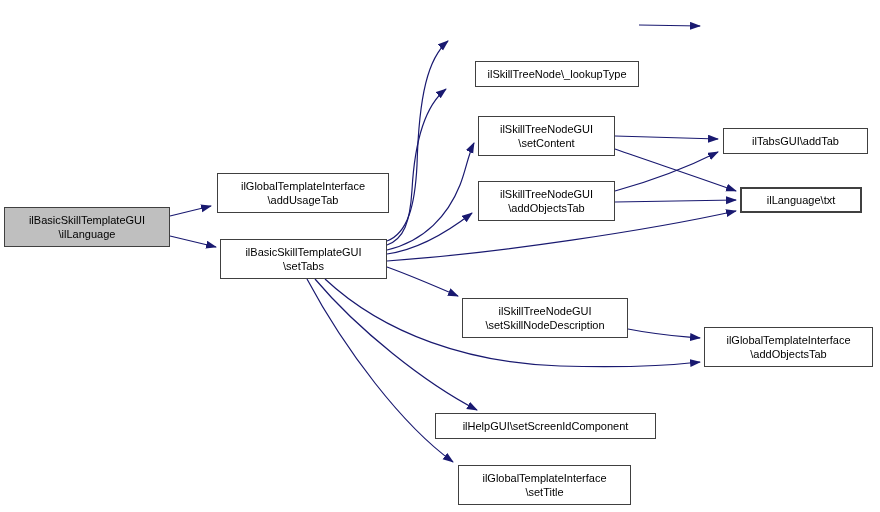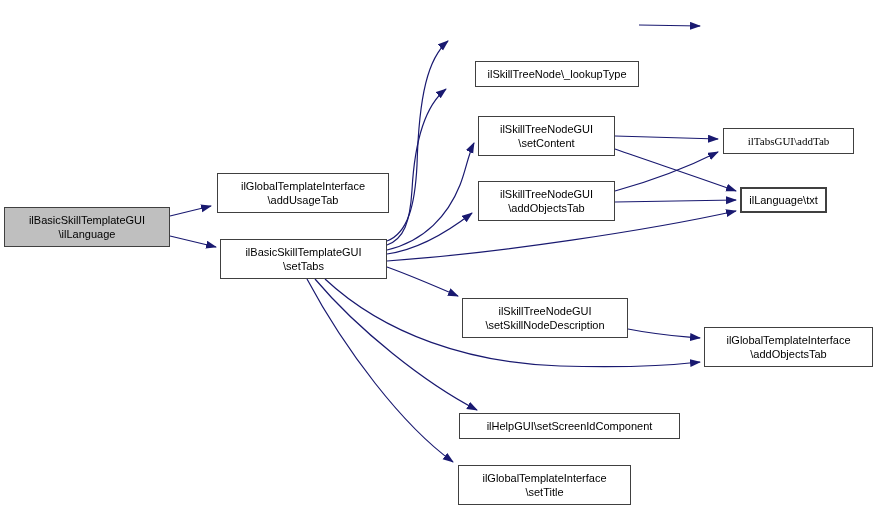--- a/index.html
+++ b/index.html
@@ -62,25 +62,25 @@
 
   
   #n-showobjects     { left:   4px; top: 207px; width: 166px; height: 40px; }
   #n-setcontent      { left: 217px; top: 173px; width: 172px; height: 40px; }
   #n-settabs         { left: 220px; top: 239px; width: 167px; height: 40px; }
   #n-lookuptitle     { left: 454px; top:  12px; width: 185px; height: 26px; }
   #n-lookuptype      { left: 451px; top:  61px; width: 164px; height: 26px; margin-left: 24px; }
   #n-addusagetab     { left: 478px; top: 116px; width: 137px; height: 40px; }
   #n-addobjectstab   { left: 478px; top: 181px; width: 137px; height: 40px; }
   #n-lookuptemplateid{ left: 705px; top:   6px; width: 168px; height: 38px; }
-  #n-addtab          { left: 723px; top: 128px; width: 131px; height: 26px; font-family: Liberation Serif, serif; }
-  #n-txt             { left: 740px; top: 187px; width: 87px; height: 26px; }
+  #n-addtab          { left: 723px; top: 128px; width: 145px; height: 26px; }
+  #n-txt             { left: 740px; top: 187px; width: 122px; height: 26px; }
   #n-setskillnodedesc{ left: 462px; top: 298px; width: 166px; height: 40px; }
   #n-setdescription  { left: 704px; top: 327px; width: 169px; height: 40px; }
-  #n-setscreenid     { left: 435px; top: 413px; width: 221px; height: 26px; margin-left: 24px; }
+  #n-setscreenid     { left: 435px; top: 413px; width: 221px; height: 26px; }
   #n-settitle        { left: 458px; top: 465px; width: 173px; height: 40px; }
 </style>
 </head>
 <body>
 
 <div class="canvas">
 
   <svg class="edges" viewBox="0 0 880 512" xmlns="http://www.w3.org/2000/svg">
     <defs>
       <marker id="arrow" markerWidth="13" markerHeight="10" refX="10" refY="4" orient="auto" markerUnits="userSpaceOnUse">

